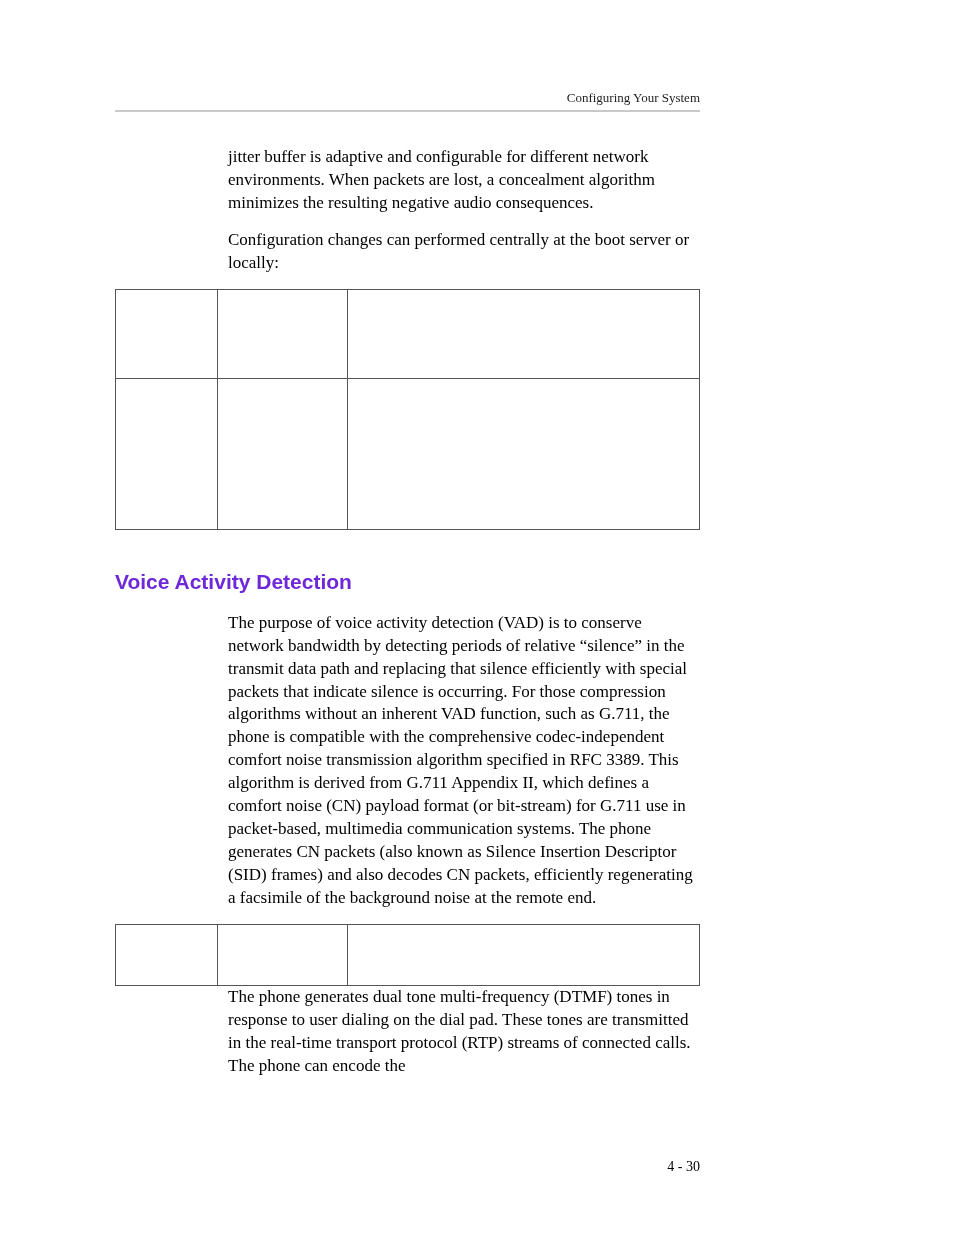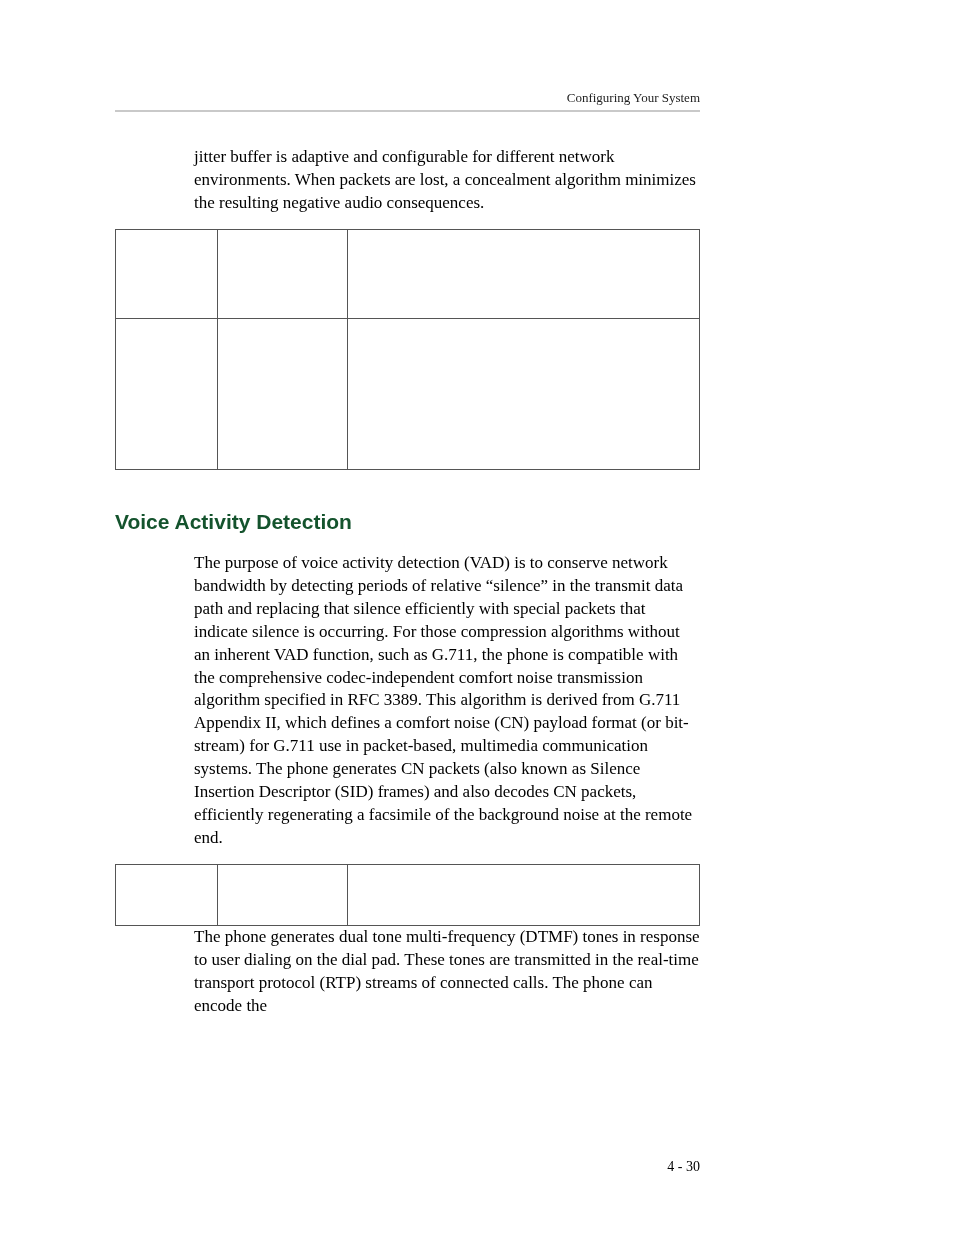--- a/index.html
+++ b/index.html
@@ -20,32 +20,32 @@
     text-align: right;
     font-size: 13px;
     color: #222;
   }
   .rule {
     border: none;
     border-top: 2px solid #c9c9c9;
     margin: 4px 0 34px 0;
   }
   .body-text {
-    margin-left: 79px;
+    margin-left: 113px;
     font-size: 17px;
     line-height: 1.35;
   }
   .body-text p {
     margin: 0 0 14px 0;
   }
   .section-h {
     font-family: Helvetica, Arial, sans-serif;
     font-weight: bold;
     font-size: 21px;
-    color: #14532d;
+    color: #6d28d9;
     margin: 40px 0 18px 0;
   }
   table.cfg {
     border-collapse: collapse;
     width: 100%;
     margin: 14px 0 0 0;
   }
   table.cfg td {
     border: 1px solid #555;
     vertical-align: top;
@@ -60,20 +60,21 @@
 </head>
 <body>
 
 <div class="page">
 
   <div class="running-head">Configuring Your System</div>
   <hr class="rule">
 
   <div class="body-text">
     <p>jitter buffer is adaptive and configurable for different network environments. When packets are lost, a concealment algorithm minimizes the resulting negative audio consequences.</p>
+    <p>Configuration changes can performed centrally at the boot server or locally:</p>
   </div>
 
   <table class="cfg">
     <tbody id="t1-body">
         <tr>
           <td style="width: 125px; height: 86px;"></td>
           <td style="width: 160px; height: 86px;"></td>
           <td style="width: 439px; height: 86px;"></td>
         </tr>
         <tr>

